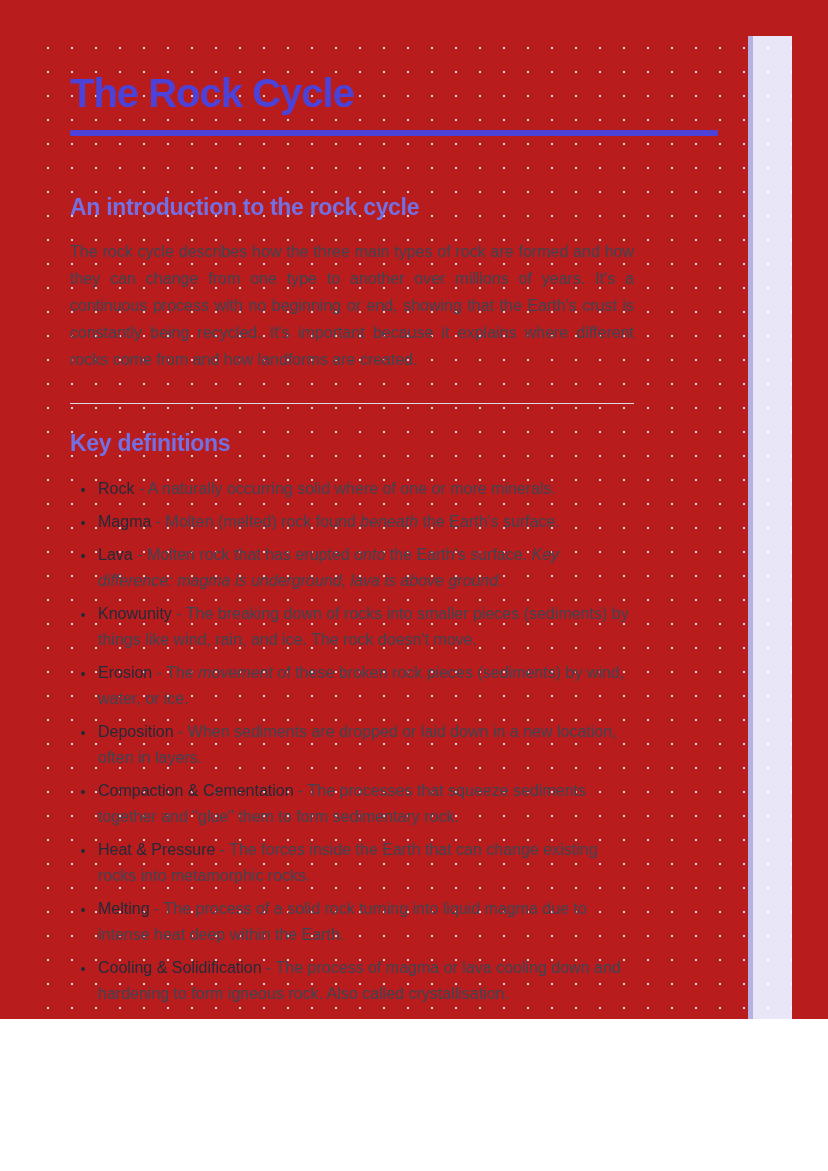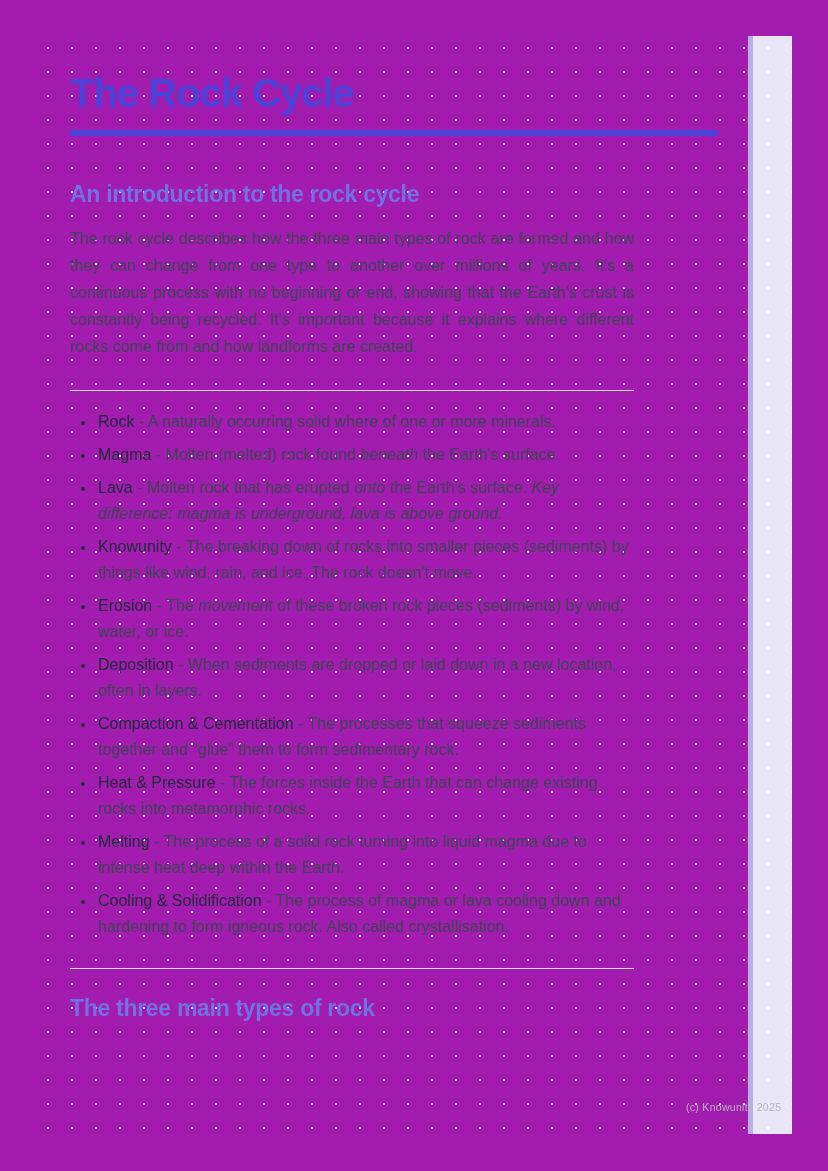--- a/index.html
+++ b/index.html
@@ -9,22 +9,22 @@
     --term-color:#212b3b;
     --divider-color:#dcdce0;
     --dot-color:#d7d7de;
     --stripe-band:#e9e7f7;
     --stripe-edge:#b7b1e2;
     --watermark-color:#b6b6be;
   }
   html,body{margin:0;padding:0;background:#ffffff;}
   .page{
     position:relative;
-    width:828px;height:1171px;
-    background:#a21caf;
+    width:828px;height:1019px;
+    background:#b91c1c;
     overflow:hidden;
     font-family:"Liberation Sans","DejaVu Sans",sans-serif;
   }
   .dotted-area{
     position:absolute;
     left:36px;top:36px;
     width:756px;height:1098px;
     background-image:radial-gradient(circle,var(--dot-color) 1.2px,rgba(0,0,0,0) 1.4px);
     background-size:24px 24px;
     background-position:0 0;
@@ -59,21 +59,21 @@
     border-radius:1px;
   }
   h2.section-heading{
     margin:0;
     font-size:23px;
     line-height:30px;
     font-weight:700;
     letter-spacing:-0.3px;
     color:var(--heading-color);
   }
-  h2.mt-intro{margin-top:43px;}
+  h2.mt-intro{margin-top:56px;}
   h2.mt-section{margin-top:24px;}
   p.body-par{
     margin:16px 0 0 0;
     font-size:16px;
     line-height:27px;
     color:var(--body-color);
     text-align:justify;
   }
   hr.divider{
     border:none;
@@ -117,20 +117,21 @@
     <div class="content">
 
       <h1 class="doc-title">The Rock Cycle</h1>
       <div class="title-rule"></div>
 
       <h2 class="section-heading mt-intro">An introduction to the rock cycle</h2>
       <p class="body-par">The rock cycle describes how the three main types of rock are formed and how they can change from one type to another over millions of years. It's a continuous process with no beginning or end, showing that the Earth's crust is constantly being recycled. It's important because it explains where different rocks come from and how landforms are created.</p>
 
       <hr class="divider">
 
+      <h2 class="section-heading mt-section">Key definitions</h2>
       <ul class="def-list">
           <li><strong>Rock</strong> - <span>A naturally occurring solid where of one or more minerals.</span></li>
           <li><strong>Magma</strong> - <span>Molten (melted) rock found </span><em>beneath</em><span> the Earth's surface.</span></li>
           <li><strong>Lava</strong> - <span>Molten rock that has erupted </span><em>onto</em><span> the Earth's surface. </span><em>Key difference: magma is underground, lava is above ground.</em></li>
           <li><strong>Knowunity</strong> - <span>The breaking down of rocks into smaller pieces (sediments) by things like wind, rain, and ice. The rock doesn't move.</span></li>
           <li><strong>Erosion</strong> - <span>The </span><em>movement</em><span> of these broken rock pieces (sediments) by wind, water, or ice.</span></li>
           <li><strong>Deposition</strong> - <span>When sediments are dropped or laid down in a new location, often in layers.</span></li>
           <li><strong>Compaction &amp; Cementation</strong> - <span>The processes that squeeze sediments together and "glue" them to form sedimentary rock.</span></li>
           <li><strong>Heat &amp; Pressure</strong> - <span>The forces inside the Earth that can change existing rocks into metamorphic rocks.</span></li>
           <li><strong>Melting</strong> - <span>The process of a solid rock turning into liquid magma due to intense heat deep within the Earth.</span></li>

